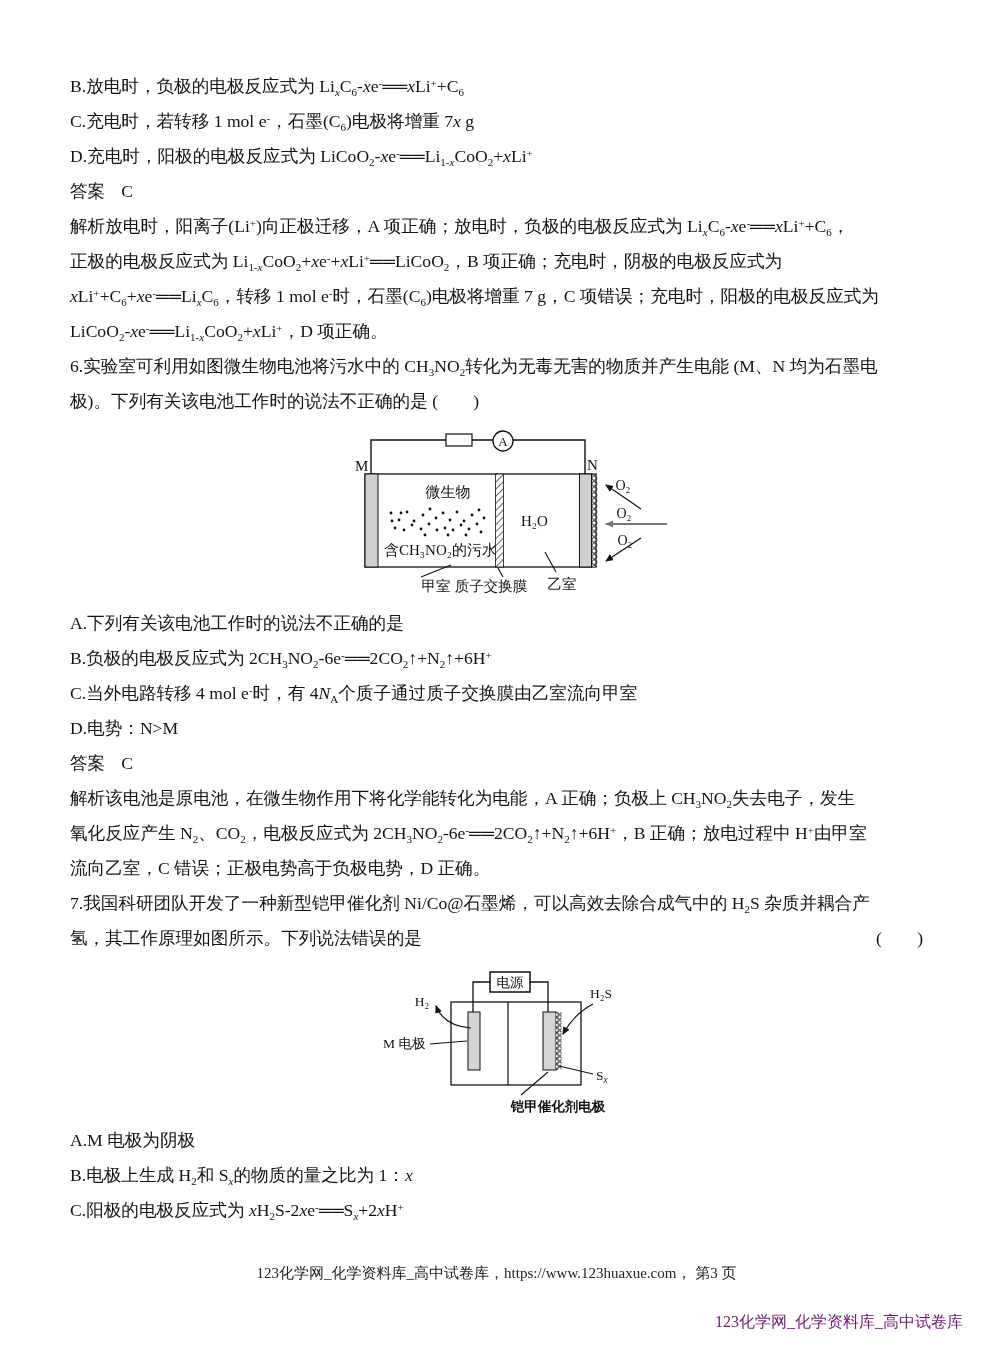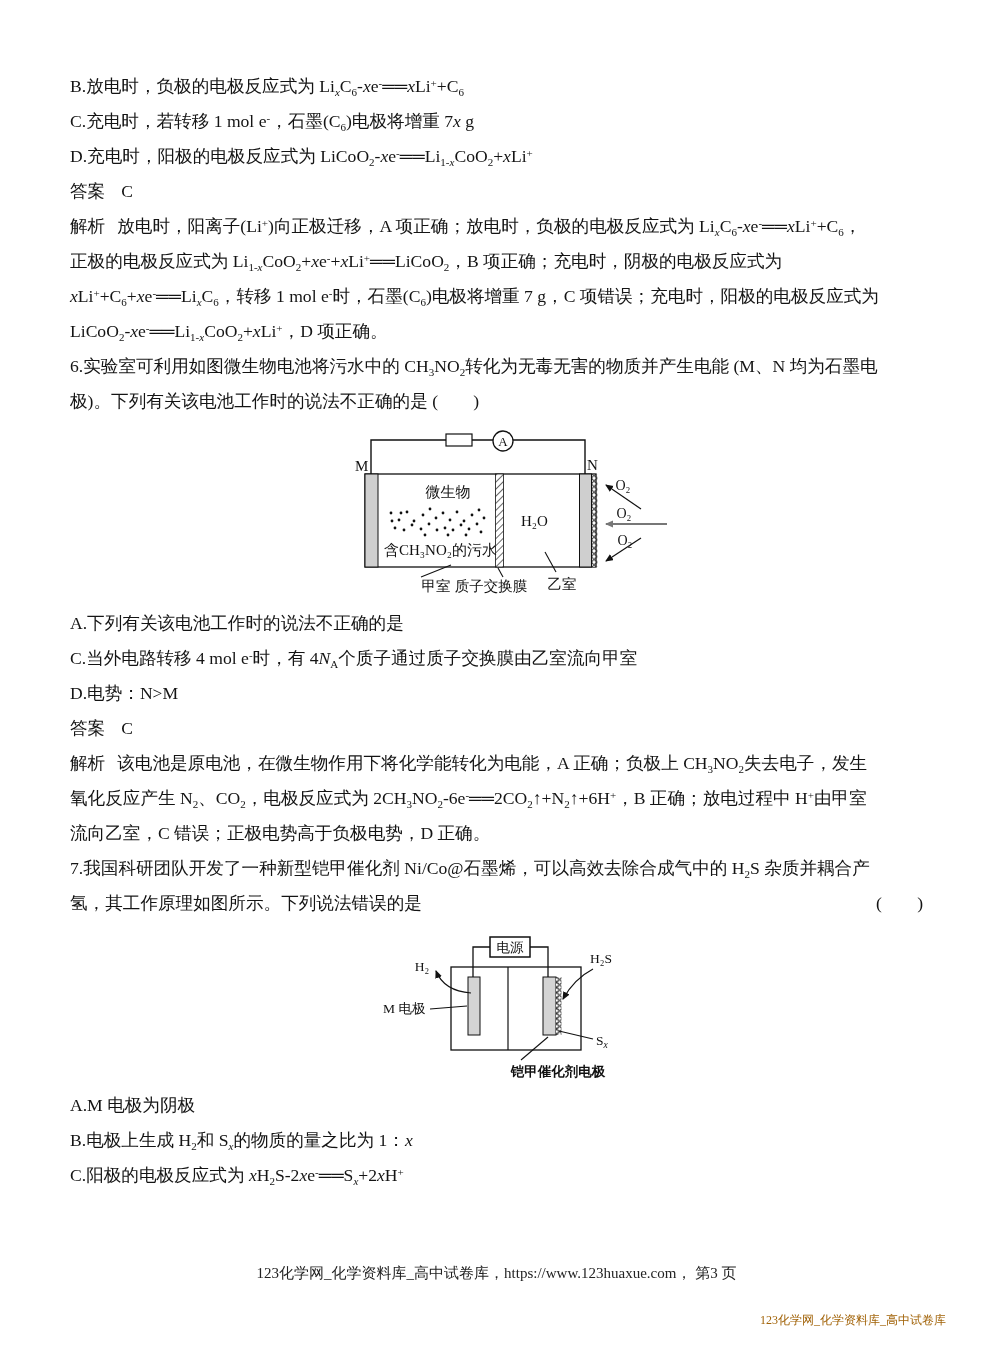--- a/index.html
+++ b/index.html
@@ -1,34 +1,34 @@
 <!DOCTYPE html>
 <html><head>
 <meta charset="utf-8">
 <style>
   html,body{margin:0;padding:0;background:#ffffff;}
   .page{position:relative;width:993px;height:1347px;background:#fff;overflow:hidden;
         font-family:"Liberation Serif","DejaVu Serif",serif;font-size:17.6px;color:#141414;}
   .content{position:absolute;left:70px;top:69px;width:857px;}
   .line{height:35px;line-height:35px;white-space:nowrap;}
   .lbl{font-family:"Liberation Sans","DejaVu Sans",sans-serif;margin-right:16px;margin-top:12px;}
-  .lbl2{font-family:Liberation Sans, sans-serif;margin-right:12px;}
+  .lbl2{font-family:Liberation Sans, sans-serif;margin-right:0;}
   sub{font-size:11px;line-height:0;vertical-align:-4px;}
   sup{font-size:11px;line-height:0;vertical-align:5px;}
   i{font-style:italic;}
   .fig{position:relative;}
   .fig1{height:187px;}
   .fig2{height:167px;}
   .figsvg{position:absolute;left:50%;}
   .fig1 .figsvg{transform:translateX(-50%);margin-left:9px;top:6px;}
   .fig2 .figsvg{transform:translateX(-50%);margin-left:4px;top:4px;}
   .paren-right{float:right;margin-right:4px;}
   .footer{position:absolute;top:1264px;left:0;width:993px;text-align:center;
           font-size:15px;color:#222;}
-  .watermark{position:absolute;top:1312px;right:47px;font-size:12px;color:#a16207;}
+  .watermark{position:absolute;top:1312px;right:30px;font-size:16px;color:#701a75;}
   svg text{font-family:"Liberation Serif","DejaVu Serif",serif;fill:#111;}
 </style>
 </head>
 <body>
 
 <div class="page">
   <div class="content">
 
     <div class="line">B.放电时，负极的电极反应式为 Li<sub><i>x</i></sub>C<sub>6</sub>-<i>x</i>e<sup>-</sup>══<i>x</i>Li<sup>+</sup>+C<sub>6</sub></div>
     <div class="line">C.充电时，若转移 1 mol e<sup>-</sup>，石墨(C<sub>6</sub>)电极将增重 7<i>x</i> g</div>
@@ -126,20 +126,21 @@
         <line x1="118" y1="140" x2="88" y2="152" stroke="#111" stroke-width="1.1"></line>
         <line x1="165" y1="143" x2="170" y2="152" stroke="#111" stroke-width="1.1"></line>
         <line x1="212" y1="127" x2="223" y2="147" stroke="#111" stroke-width="1.1"></line>
         <text x="103" y="166" text-anchor="middle" font-size="14.5">甲室</text>
         <text x="158" y="166" text-anchor="middle" font-size="14.5">质子交换膜</text>
         <text x="229" y="164" text-anchor="middle" font-size="14.5">乙室</text>
       </svg>
     </div>
 
     <div class="line">A.下列有关该电池工作时的说法不正确的是</div>
+    <div class="line">B.负极的电极反应式为 2CH<sub>3</sub>NO<sub>2</sub>-6e<sup>-</sup>══2CO<sub>2</sub>↑+N<sub>2</sub>↑+6H<sup>+</sup></div>
     <div class="line">C.当外电路转移 4 mol e<sup>-</sup>时，有 4<i>N</i><sub>A</sub>个质子通过质子交换膜由乙室流向甲室</div>
     <div class="line">D.电势：N&gt;M</div>
     <div class="line">
       <span class="lbl">答案</span><span>C</span>
     </div>
     <div class="line">
       <span class="lbl2">解析</span><span>该电池是原电池，在微生物作用下将化学能转化为电能，A 正确；负极上 CH<sub>3</sub>NO<sub>2</sub>失去电子，发生</span>
     </div>
     <div class="line">氧化反应产生 N<sub>2</sub>、CO<sub>2</sub>，电极反应式为 2CH<sub>3</sub>NO<sub>2</sub>-6e<sup>-</sup>══2CO<sub>2</sub>↑+N<sub>2</sub>↑+6H<sup>+</sup>，B 正确；放电过程中 H<sup>+</sup>由甲室</div>
     <div class="line">流向乙室，C 错误；正极电势高于负极电势，D 正确。</div>

